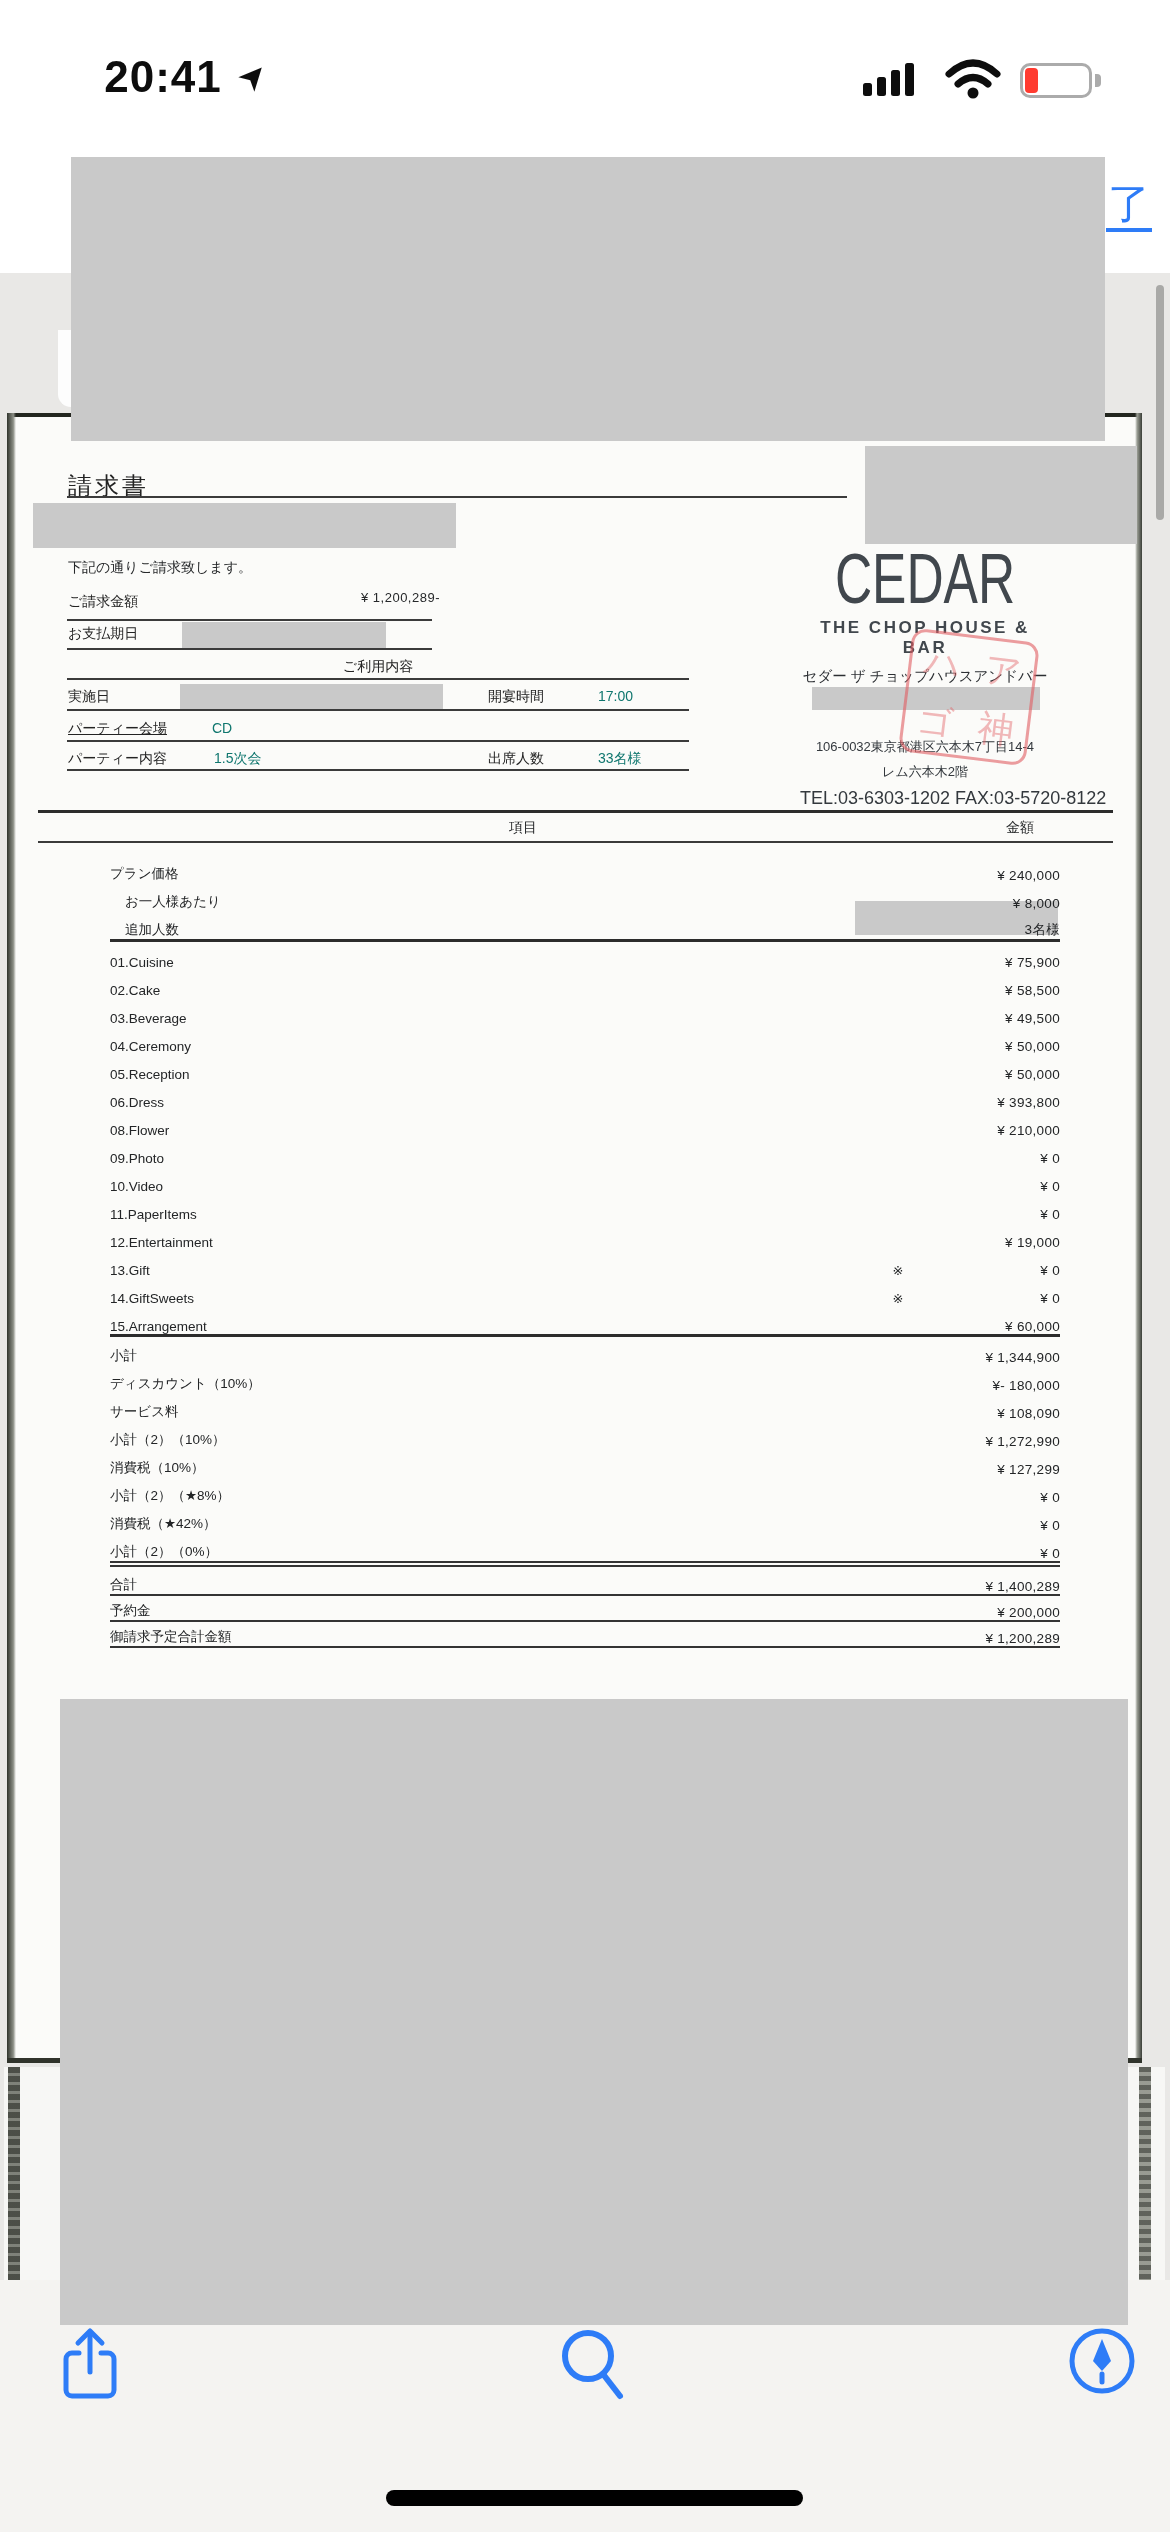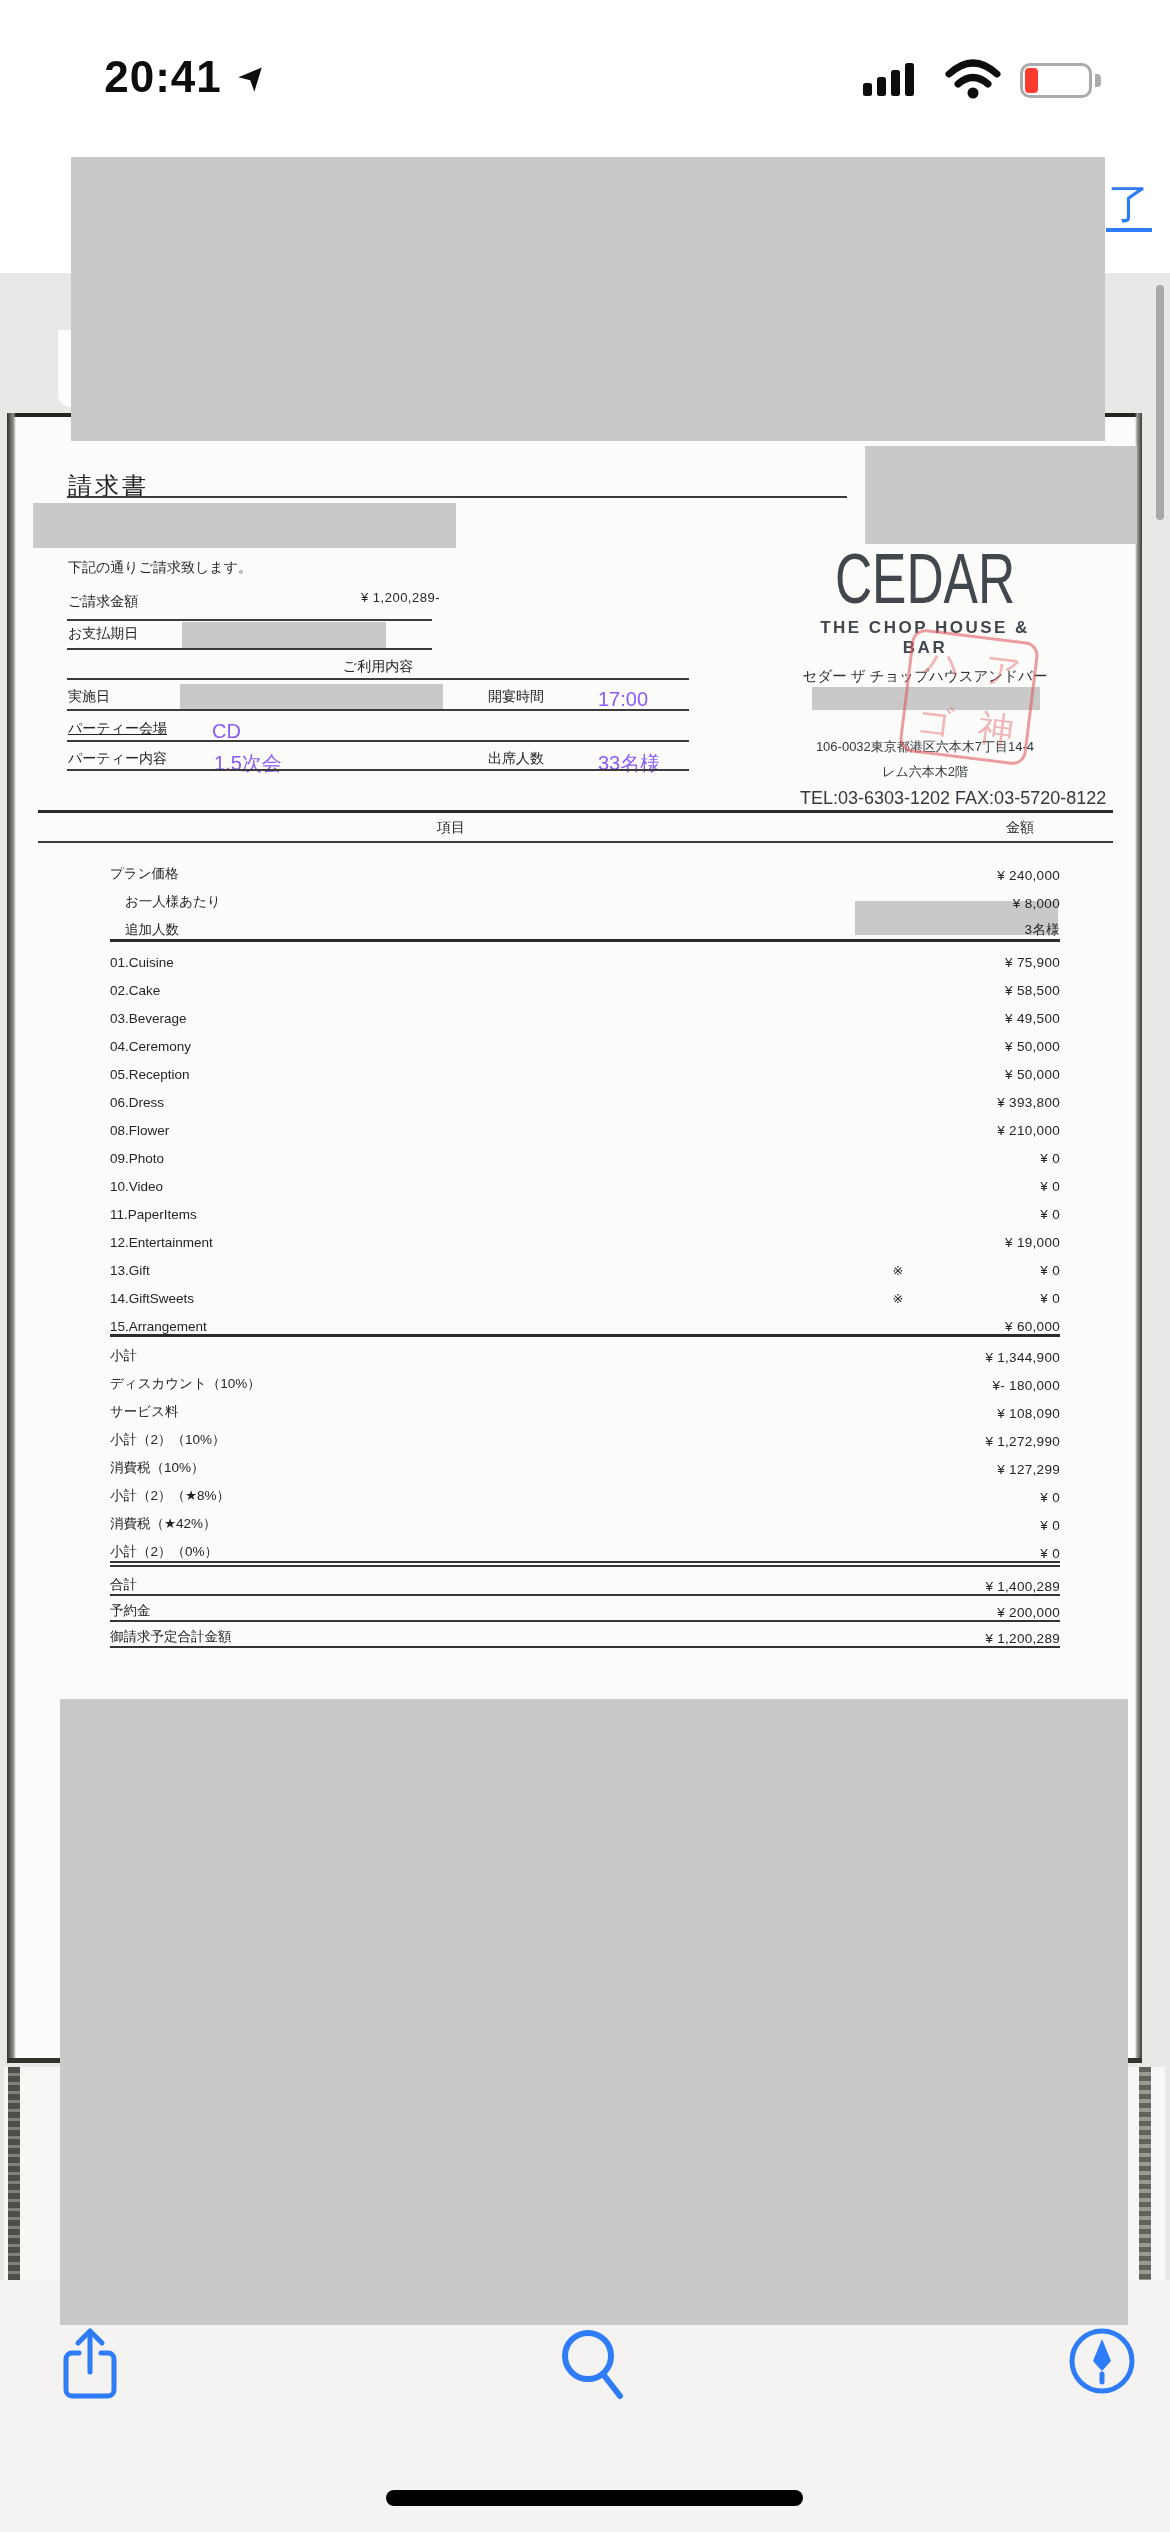--- a/index.html
+++ b/index.html
@@ -23,36 +23,36 @@
   #p1-left-edge{left:0;top:0;width:9px;height:100%;background:linear-gradient(90deg,#30342c,#8c8f86 70%,transparent);}
   #p1-right-edge{right:0;top:0;width:7px;height:100%;background:linear-gradient(270deg,#3a3e37,#9b9e95 70%,transparent);}
   #p1-top-edge{left:0;top:0;width:100%;height:4px;background:#23261f;}
   #p1-bottom-edge{left:0;bottom:0;width:100%;height:5px;background:#31342c;}
   .gline{position:absolute;height:2px;background:#3b3b3b;}
   .redact{position:absolute;background:#c9c9c9;}
   .jp{white-space:nowrap;}
   #doc-title{left:61px;top:57px;font-size:24px;letter-spacing:3px;color:#232323;}
   #intro{left:61px;top:146px;font-size:14px;}
   .flabel{font-size:14px;color:#232323;}
-  .fval{font-size:20px;color:#8b5cf6;}
+  .fval{font-size:14px;color:#0f766e;}
   #amt-big{left:208px;top:177px;width:225px;text-align:right;font-size:13px;letter-spacing:.5px;}
   
   #vendor{left:793px;top:130px;width:250px;text-align:center;color:#33383d;}
   #logo{font-size:66px;letter-spacing:0;transform:scale(.78,1.08);transform-origin:center top;line-height:1;color:#41474d;}
   #logo-sub{margin-top:9px;font-size:17px;font-weight:bold;letter-spacing:2.5px;color:#41474d;}
   #v-kana{margin-top:9px;font-size:14.5px;color:#2c2f33;}
   #v-co{margin-top:5px;font-size:12px;color:#2c2f33;}
   #v-ad1{margin-top:3px;font-size:13px;}
   #v-ad2{margin-top:7px;font-size:13px;}
   #v-tel{margin-top:7px;font-size:18px;}
   #stamp{left:898px;top:222px;width:128px;height:124px;border:3px solid rgba(224,92,97,.75);border-radius:14px;transform:rotate(7deg);
      display:flex;flex-wrap:wrap;align-items:center;justify-content:center;opacity:.8;pointer-events:none;}
   #stamp span{width:50%;text-align:center;font-size:36px;line-height:1.3;color:rgba(226,96,100,.55);}
   
-  #th-item{left:430px;top:406px;width:100px;text-align:left;font-size:14px;}
+  #th-item{left:430px;top:406px;width:100px;text-align:right;font-size:14px;}
   #th-amt{left:953px;top:406px;width:120px;text-align:center;font-size:14px;}
   #tablebody{left:103px;top:430px;width:950px;padding-top:12px;}
   .trow{display:flex;align-items:flex-end;height:28px;}
   .trow.total{height:26px;border-bottom:2px solid #343434;}
   .rlabel{flex:1;font-size:13.5px;color:#232527;}
   .indent .rlabel{padding-left:15px;}
   .rmark{width:24px;text-align:center;font-size:13px;color:#232527;}
   .ramount{width:150px;text-align:right;font-size:13.5px;color:#232527;letter-spacing:.3px;}
   .thick{height:3px;background:#2c2c2c;}
   #dline{margin:0 0 3px;}

